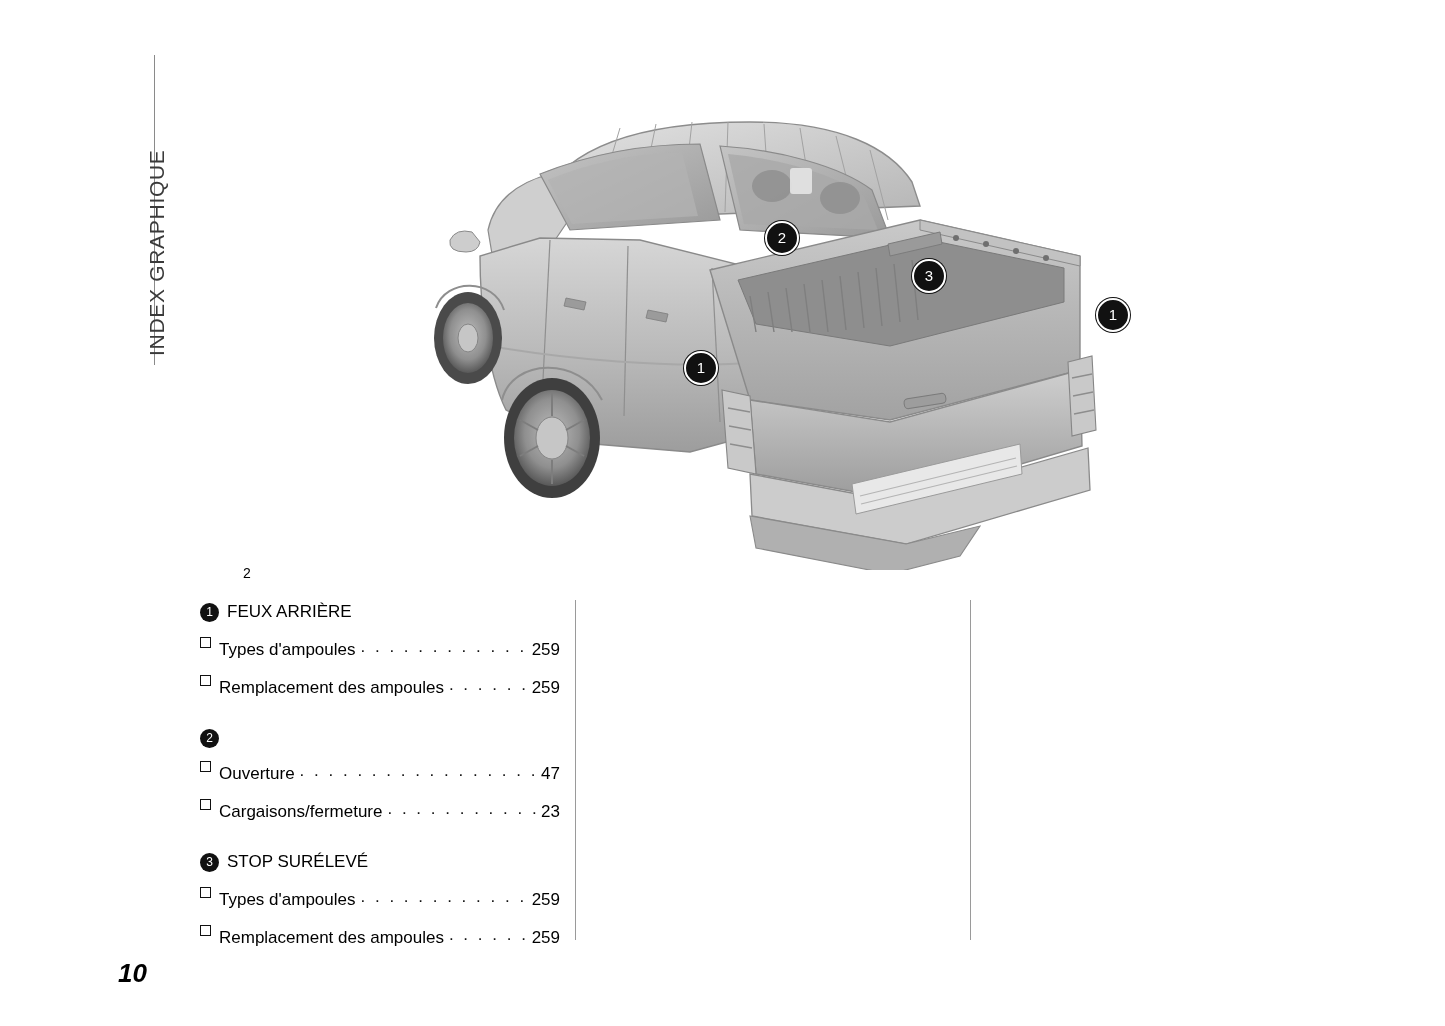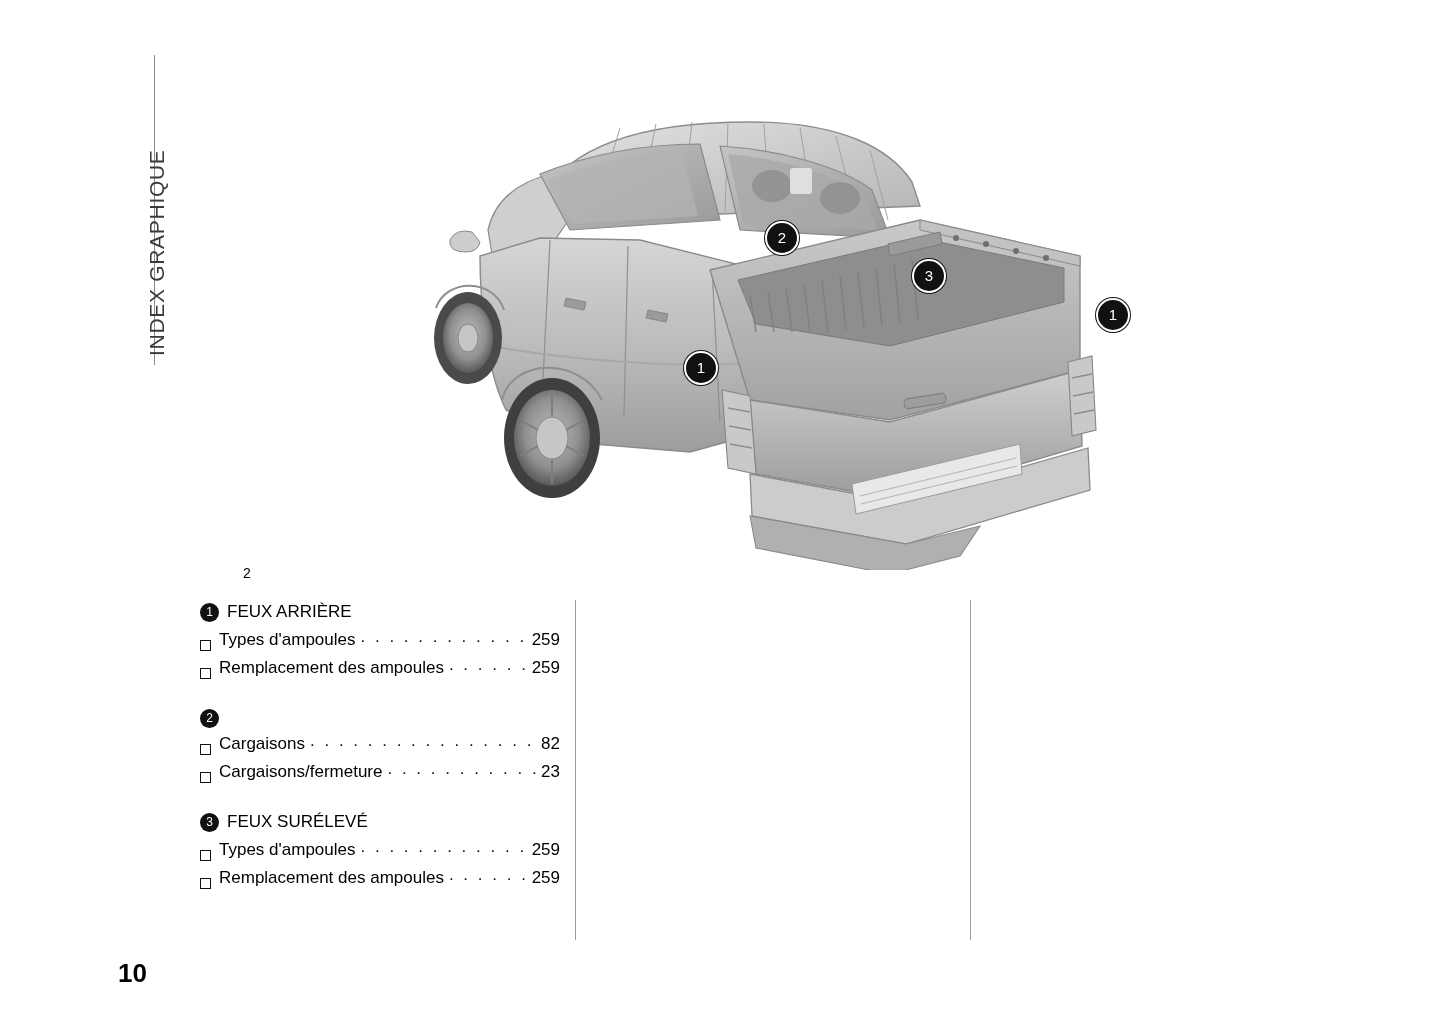--- a/index.html
+++ b/index.html
@@ -132,24 +132,24 @@
     font-size: 12px;
     line-height: 19px;
     text-align: center;
     margin-right: 8px;
     margin-top: 3px;
   }
   .group-title { font-size: 17px; }
 
   .legend-item {
     display: flex;
-    align-items: flex-end;
+    align-items: flex-start;
     font-size: 17px;
     line-height: 24px;
-    margin-top: 4px;
+    margin-top: 14px;
   }
   .sq-bullet {
     flex: 0 0 auto;
     width: 9px;
     height: 9px;
     border: 1.5px solid #111111;
     margin-right: 8px;
     position: relative;
     top: -1px;
   }
@@ -168,20 +168,21 @@
   .page-num { flex: 0 0 auto; }
 
   
   #page-number {
     position: absolute;
     left: 118px;
     top: 958px;
     font-size: 26px;
     font-weight: bold;
     color: #000000;
+    font-style: italic;
   }
 </style>
 </head>
 <body>
 
 <div id="side-tab">
   <div class="rule"></div>
   <div class="vtext">INDEX GRAPHIQUE</div>
 </div>
 
@@ -363,36 +364,36 @@
         <span class="page-num">259</span>
       </div>
     </div>
 
     <div class="legend-group">
       <div class="group-head">
         <span class="num-bullet">2</span>
       </div>
       <div class="legend-item">
         <span class="sq-bullet"></span>
-        <span class="item-label">Cargaisons</span>
-        <span class="dots">. . . . . . . . . . . . . . . . . . . . . . . . . . . . . . . .</span>
-        <span class="page-num">82</span>
+        <span class="item-label">Ouverture</span>
+        <span class="dots">. . . . . . . . . . . . . . . . . . . . . . . . . . . . . . . .</span>
+        <span class="page-num">47</span>
       </div>
       <div class="legend-item">
         <span class="sq-bullet"></span>
         <span class="item-label">Cargaisons/fermeture</span>
         <span class="dots">. . . . . . . . . . . . . . . . . . . . . . . . . . . . . . . .</span>
         <span class="page-num">23</span>
       </div>
     </div>
 
     <div class="legend-group">
       <div class="group-head">
         <span class="num-bullet">3</span>
-        <span class="group-title">FEUX SURÉLEVÉ</span>
+        <span class="group-title">STOP SURÉLEVÉ</span>
       </div>
       <div class="legend-item">
         <span class="sq-bullet"></span>
         <span class="item-label">Types d'ampoules</span>
         <span class="dots">. . . . . . . . . . . . . . . . . . . . . . . . . . . . . . . .</span>
         <span class="page-num">259</span>
       </div>
       <div class="legend-item">
         <span class="sq-bullet"></span>
         <span class="item-label">Remplacement des ampoules</span>

